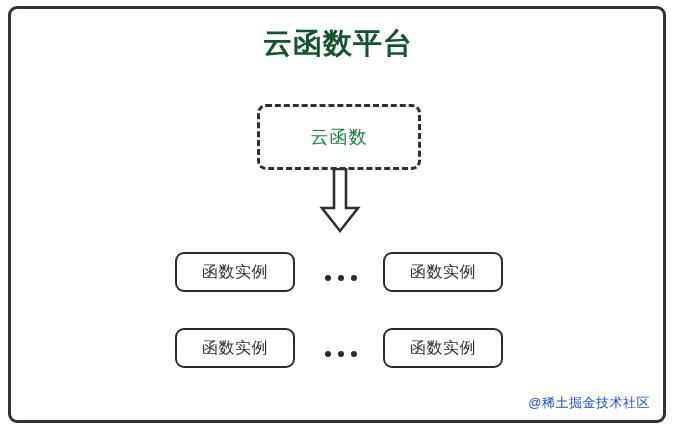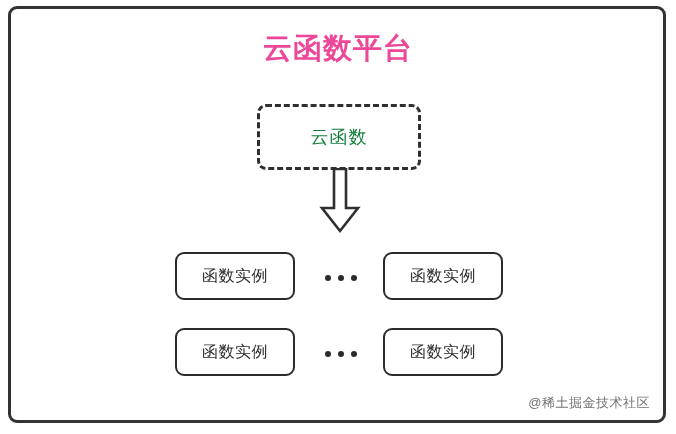--- a/index.html
+++ b/index.html
@@ -31,30 +31,29 @@
     box-sizing: border-box;
     border: 3px solid #333333;
     border-radius: 9px;
     background: #ffffff;
   }
 
   
   .platform-title {
     position: absolute;
     left: 0;
-    top: 32px;
+    top: 24px;
     width: 676px;
     text-align: center;
     font-size: 29px;
     font-weight: bold;
-    color: #ec4899;
+    color: #14532d;
     letter-spacing: 1px;
     line-height: 38px;
     white-space: nowrap;
-    font-family: Liberation Mono, monospace;
   }
 
   
   .cloud-function-box {
     position: absolute;
     left: 257px;
     top: 104px;
     width: 164px;
     height: 66px;
     box-sizing: border-box;
@@ -93,21 +92,21 @@
     position: relative;
     height: 52px;
     margin-bottom: 24px;
   }
   .instance-row:last-child { margin-bottom: 0; }
 
   .instance-box {
     position: absolute;
     top: 0;
     width: 120px;
-    height: 48px;
+    height: 40px;
     box-sizing: border-box;
     border: 2.5px solid #2b2b2b;
     border-radius: 9px;
     background: #ffffff;
     display: flex;
     align-items: center;
     justify-content: center;
   }
   .instance-box.left  { left: 175px; }
   .instance-box.right { left: 383px; }
@@ -137,21 +136,21 @@
     border-radius: 50%;
     background: #2b2b2b;
   }
 
   
   .watermark {
     position: absolute;
     right: 26px;
     bottom: 22px;
     font-size: 13px;
-    color: #737373;
+    color: #1d4ed8;
     letter-spacing: 0.5px;
     white-space: nowrap;
   }
 </style>
 </head>
 <body>
 
 <div id="canvas">
 
   <div class="platform-frame"></div>

